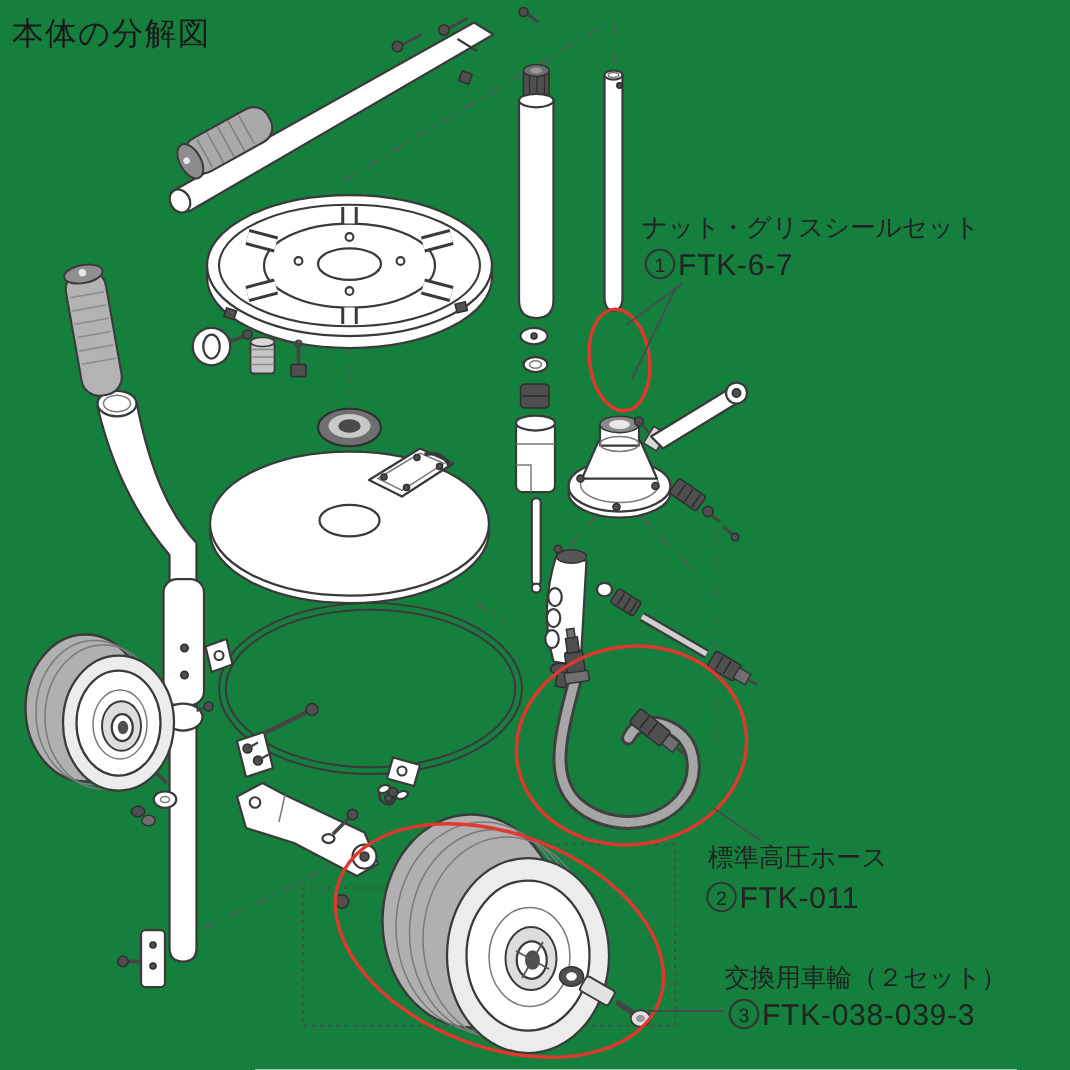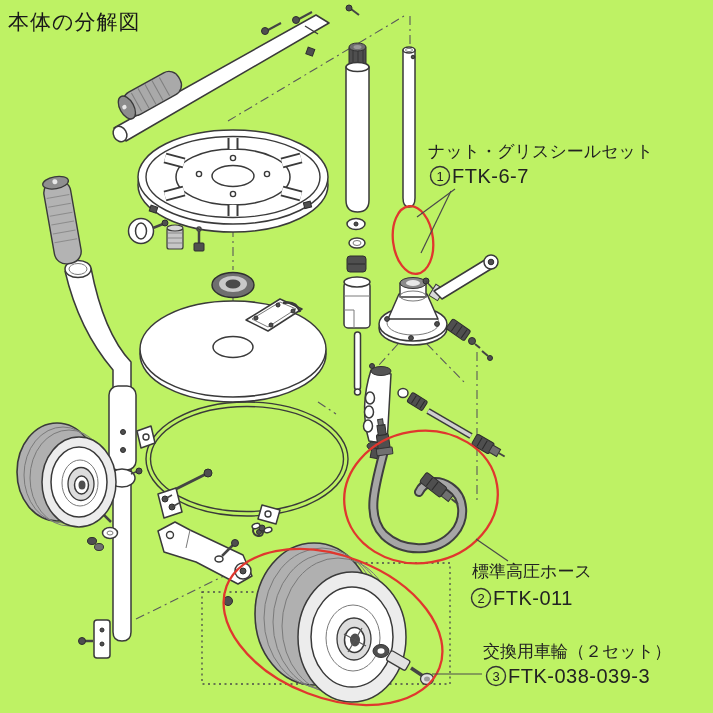--- a/index.html
+++ b/index.html
@@ -1,16 +1,16 @@
 <!DOCTYPE html>
 <html><head>
 <meta charset="utf-8">
 <style>
   html,body{margin:0;padding:0;background:#fff;}
-  .stage{position:relative;width:713px;height:713px;background:#bef264;overflow:hidden;
+  .stage{position:relative;width:713px;height:713px;background:#15803d;overflow:hidden;
          font-family:"Liberation Sans",sans-serif;}
   svg{position:absolute;inset:0;}
   
   .ln  {stroke:#3a3a3a;fill:#ffffff;stroke-width:1.5;stroke-linejoin:round;}
   .lnn {stroke:#3a3a3a;fill:none;stroke-width:1.4;}
   .thin{stroke:#7a7a7a;fill:none;stroke-width:1;}
   .dk  {fill:#4f4f4f;stroke:#2e2e2e;stroke-width:1;}
   .lt  {fill:#b0b0b0;stroke:#3a3a3a;stroke-width:1.6;}
   .face{fill:#ececec;stroke:#3a3a3a;stroke-width:1.5;}
   .dash{stroke:#5a5a5a;fill:none;stroke-width:1.1;stroke-dasharray:9 4 2 4;}

